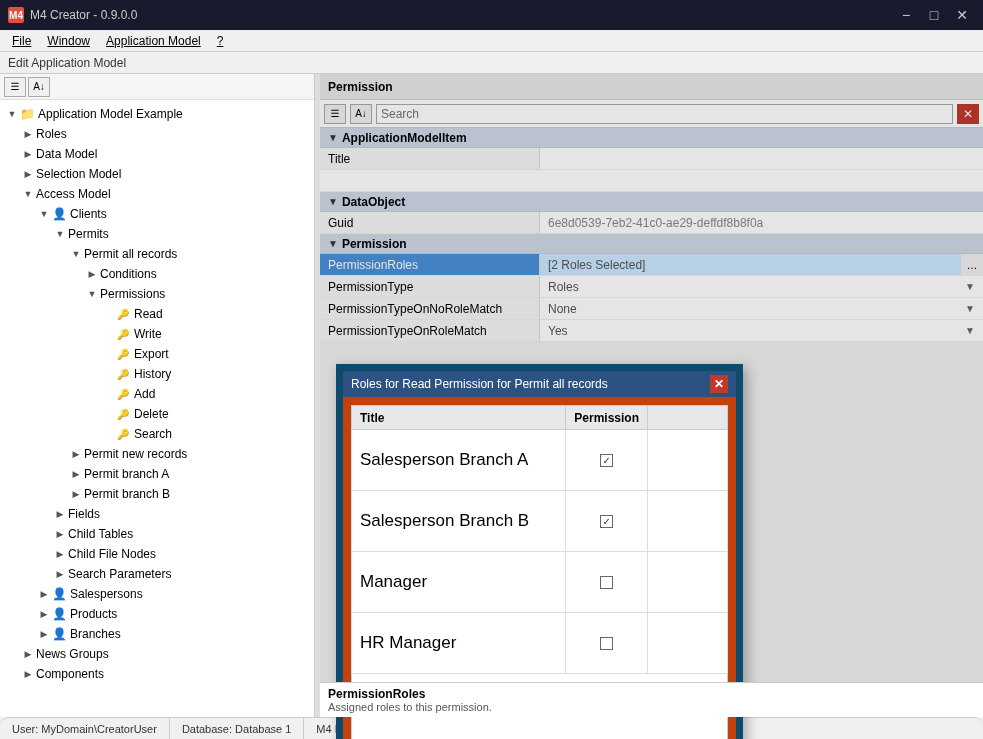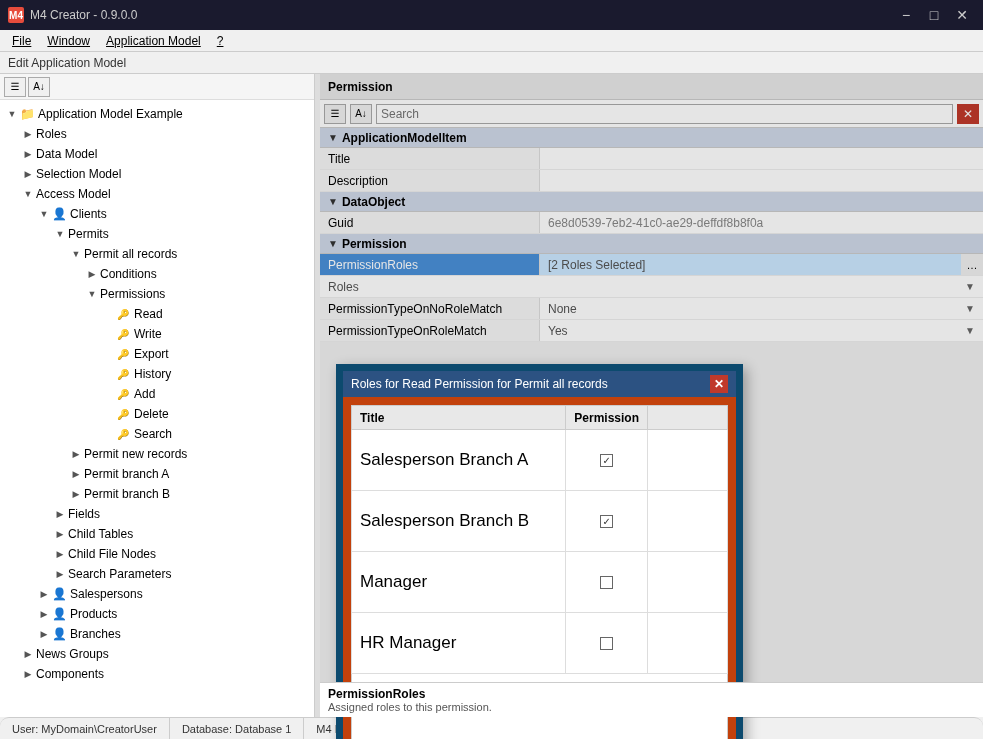--- a/index.html
+++ b/index.html
@@ -344,21 +344,20 @@
       </div>
 
       <div class="prop-row">
         <div class="prop-name">Title</div>
         <div class="prop-value">
             <input class="prop-value-input" type="text" style="">
           </div>
       </div>
 
       <div class="prop-row">
-        <div class="prop-name">Description</div>
         <div class="prop-value">
             <input class="prop-value-input" type="text" style="">
           </div>
       </div>
 
       <div class="prop-section">
         <span class="prop-section-arrow">▼</span>
         <span>DataObject</span>
       </div>
 
@@ -374,20 +373,21 @@
 
       <div class="prop-row selected">
         <div class="prop-name">PermissionRoles</div>
         <div class="prop-value" style="flex:1; padding:0 8px; display:flex; align-items:center; font-size:12px;">
           <span>[2 Roles Selected]</span>
         </div>
         <button class="prop-ellipsis-btn">…</button>
       </div>
 
       <div class="prop-row">
+        <div class="prop-name">PermissionType</div>
         <div class="prop-value" style="flex:1; padding:0 8px; display:flex; align-items:center; justify-content:space-between;">
           <span>Roles</span>
           <span style="font-size:10px; color:#666;">▼</span>
         </div>
       </div>
 
       <div class="prop-row">
         <div class="prop-name">PermissionTypeOnNoRoleMatch</div>
         <div class="prop-value" style="flex:1; padding:0 8px; display:flex; align-items:center; justify-content:space-between;">
           <span>None</span>

